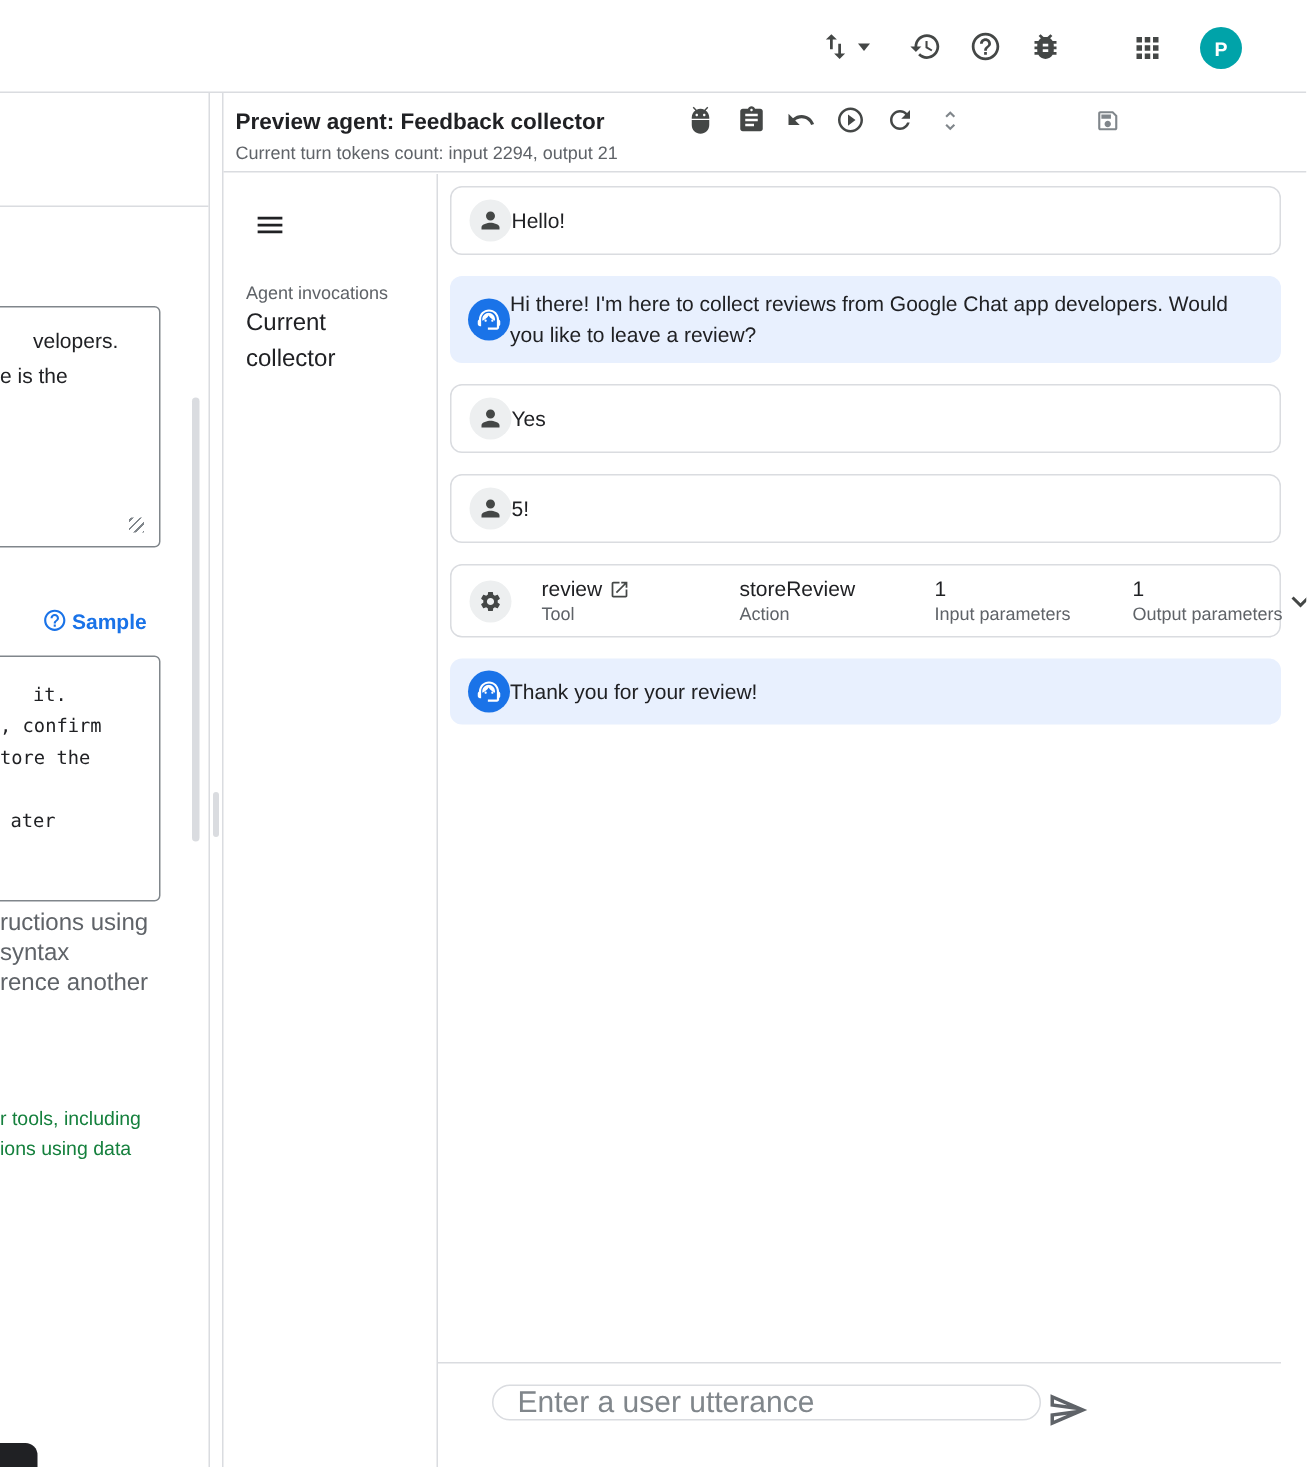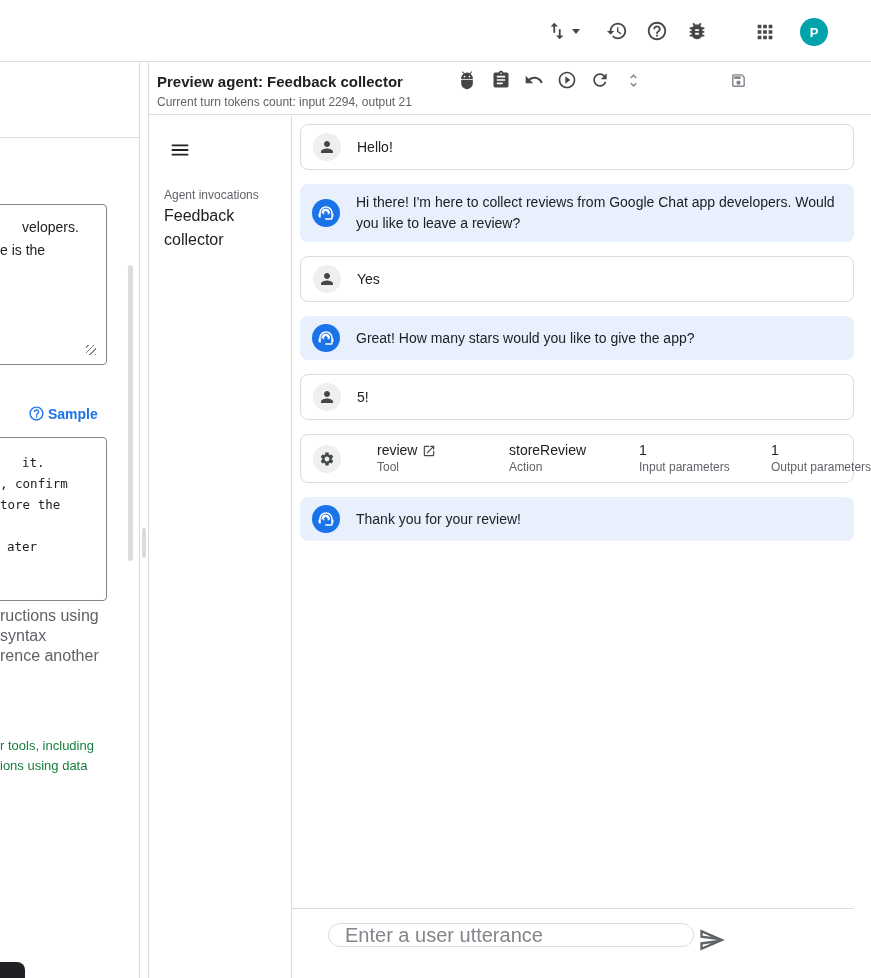--- a/index.html
+++ b/index.html
@@ -46,21 +46,21 @@
   .pv-subtitle { position:absolute; left:8px; top:33px; font-size:12px; line-height:15px; color:#5f6368; white-space:nowrap; }
   .tb-label { position:absolute; top:81px; font-size:13px; line-height:16px; color:#80868b; white-space:nowrap; cursor:default; }
 
   
   .inv-label { position:absolute; left:15px; top:126px; font-size:12px; color:#5f6368; white-space:nowrap; }
   .inv-agent { position:absolute; left:15px; top:142px; width:110px; font-size:16px; line-height:24px; color:#202124; cursor:pointer; }
 
   
   .chat-panel { position:absolute; left:142px; top:54px; width:581px; height:862px; border-left:1px solid #dadce0; }
   .messages { position:absolute; left:0; top:0; width:581px; padding:8px 19px 0 8px; }
-  .msg { display:flex; align-items:center; gap:16px; padding:8px 16px 8px 12px; min-height:44px; border-radius:8px; margin-bottom:14px; }
+  .msg { display:flex; align-items:center; gap:0; padding:8px 16px 8px 12px; min-height:44px; border-radius:8px; margin-bottom:14px; }
   .msg.user, .msg.tool { background:#fff; border:1px solid #dadce0; }
   .msg.agent { background:#e8f0fe; }
   .chip { flex:none; width:28px; height:28px; border-radius:50%; display:flex; align-items:center; justify-content:center; }
   .chip.user-chip, .chip.tool-chip { background:#edeff0; color:#444746; }
   .chip.agent-chip { background:#1a73e8; color:#fff; }
   .chip svg { display:block; fill:currentColor; }
   .msg-text { font-size:14px; line-height:21px; color:#202124; max-width:505px; }
   .msg.tool { padding:7px 12px; }
   .tool-grid { display:flex; flex:1; align-items:flex-start; }
   .tool-col { flex:none;margin-left:20px; }
@@ -199,21 +199,21 @@
       </button>
       <span class="tb-label" style="left:603px">Save example</span>
     </div>
 
     <button class="ib" style="left:20px;top:77px;color:#202124">
       <svg viewBox="0 0 24 24">
           <path d="M3 18h18v-2H3v2zm0-5h18v-2H3v2zm0-7v2h18V6H3z"></path>
         </svg>
     </button>
     <div class="inv-label">Agent invocations</div>
-    <div class="inv-agent">Feedback collector</div>
+    <div class="inv-agent">Current collector</div>
 
     <div class="chat-panel">
       <div class="messages">
 
         <div class="msg user">
           <span class="chip user-chip">
             <svg viewBox="0 0 24 24" width="18" height="18">
                 <path d="M12 12c2.21 0 4-1.79 4-4s-1.79-4-4-4-4 1.79-4 4 1.79 4 4 4zm0 2c-2.67 0-8 1.34-8 4v2h16v-2c0-2.66-5.33-4-8-4z"></path>
               </svg>
           </span>
@@ -233,30 +233,20 @@
 
         <div class="msg user">
           <span class="chip user-chip">
             <svg viewBox="0 0 24 24" width="18" height="18">
                 <path d="M12 12c2.21 0 4-1.79 4-4s-1.79-4-4-4-4 1.79-4 4 1.79 4 4 4zm0 2c-2.67 0-8 1.34-8 4v2h16v-2c0-2.66-5.33-4-8-4z"></path>
               </svg>
           </span>
           <div class="msg-text">Yes</div>
         </div>
 
-        <div class="msg agent">
-          <span class="chip agent-chip">
-            <svg viewBox="0 0 24 24" width="18" height="18">
-                <path d="M21 12.22C21 6.73 16.74 3 12 3c-4.69 0-9 3.65-9 9.28-.6.34-1 .98-1 1.72v2c0 1.1.9 2 2 2h1v-6.1c0-3.87 3.13-7 7-7s7 3.13 7 7V19h-8v2h8c1.1 0 2-.9 2-2v-1.22c.59-.31 1-.92 1-1.64v-2.3c0-.7-.41-1.31-1-1.62z"></path>
-                <path d="M9 14c.55 0 1-.45 1-1s-.45-1-1-1-1 .45-1 1 .45 1 1 1zm6 0c.55 0 1-.45 1-1s-.45-1-1-1-1 .45-1 1 .45 1 1 1z"></path>
-                <path d="M12 6c-3.31 0-6 2.69-6 6 0 .34.03.67.08 1 2.4-.71 4.42-2.31 5.62-4.45 1.2 2.14 3.22 3.74 5.62 4.45.05-.33.08-.66.08-1 0-3.31-2.69-6-6-6z"></path>
-              </svg>
-          </span>
-          <div class="msg-text">Great! How many stars would you like to give the app?</div>
-        </div>
 
         <div class="msg user">
           <span class="chip user-chip">
             <svg viewBox="0 0 24 24" width="18" height="18">
                 <path d="M12 12c2.21 0 4-1.79 4-4s-1.79-4-4-4-4 1.79-4 4 1.79 4 4 4zm0 2c-2.67 0-8 1.34-8 4v2h16v-2c0-2.66-5.33-4-8-4z"></path>
               </svg>
           </span>
           <div class="msg-text">5!</div>
         </div>
 

